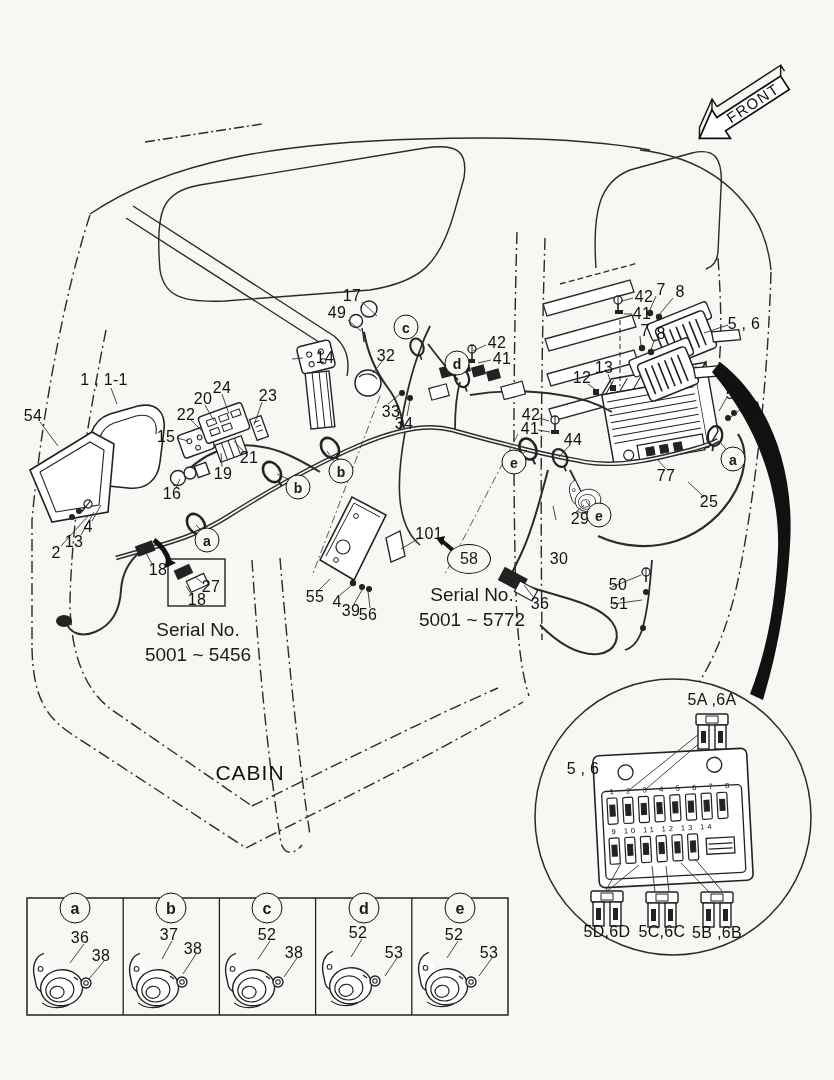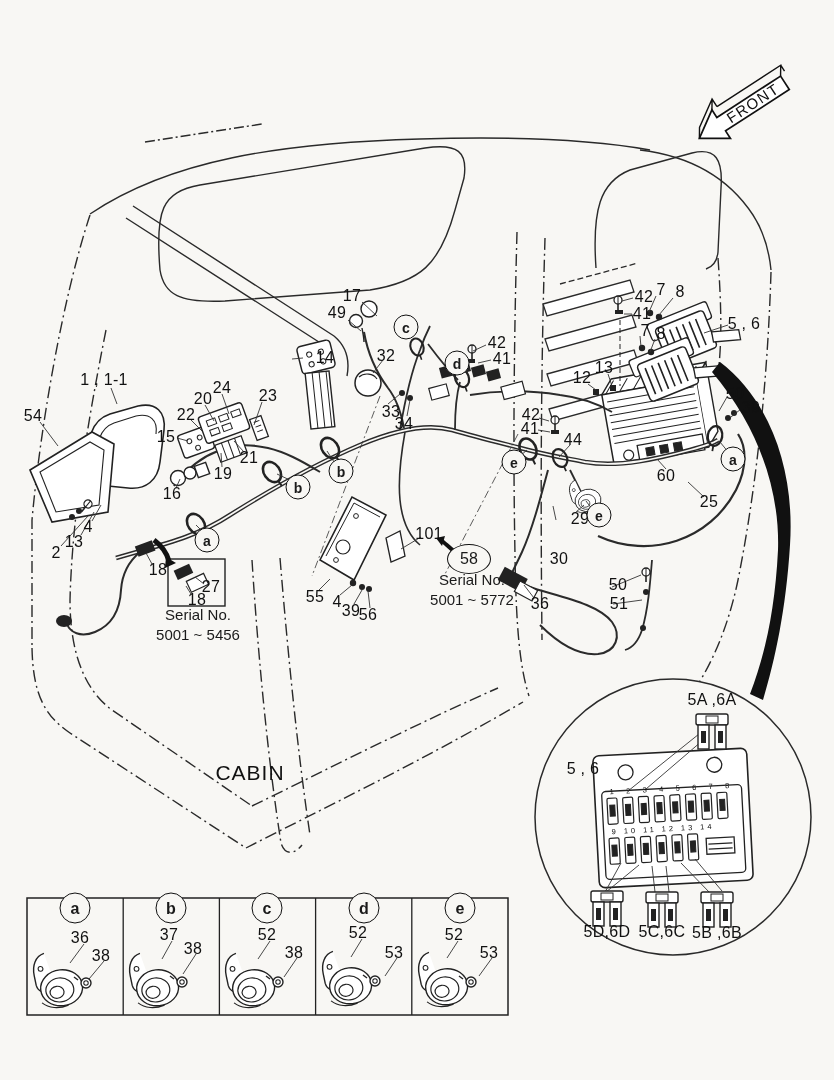--- a/index.html
+++ b/index.html
@@ -6,22 +6,22 @@
   #stage{position:relative;width:834px;height:1080px;background:#f8f7f4;overflow:hidden;
          font-family:"Liberation Sans",sans-serif;color:#1a1a1a;}
   #art{position:absolute;left:0;top:0;}
   .callout{position:absolute;transform:translate(-50%,-50%);font-size:16px;line-height:1;
            white-space:nowrap;color:#111;letter-spacing:.3px;}
   .cref{position:absolute;width:23px;height:23px;border:1.7px solid #111;border-radius:50%;
         background:#f8f7f4;display:flex;align-items:center;justify-content:center;
         font-size:14px;font-weight:bold;transform:translate(-50%,-50%);line-height:1;}
   .cref.legend{width:29px;height:29px;font-size:16px;}
   .cref.oval{width:42px;height:28px;border-radius:50%;font-weight:normal;font-size:16px;}
-  .serial-note{position:absolute;transform:translateX(-50%);text-align:center;font-size:15px;
-               line-height:1.3;white-space:nowrap;}
+  .serial-note{position:absolute;transform:translateX(-50%);text-align:center;font-size:19px;
+               line-height:1.3;white-space:nowrap;margin-top:13px;}
 </style>
 </head>
 <body>
 
 <div id="stage">
 
 <svg id="art" width="834" height="1080" viewBox="0 0 834 1080">
   <defs>
     <g id="fslot">
       <rect x="-5" y="-13" width="10" height="26" rx="1.5" fill="#fff" stroke="#222" stroke-width="1.2"></rect>
@@ -372,21 +372,21 @@
     <div class="callout" style="left: 642px; top: 314px;">41</div>
     <div class="callout" style="left: 661px; top: 290px;">7</div>
     <div class="callout" style="left: 680px; top: 292px;">8</div>
     <div class="callout" style="left: 645px; top: 331px;">7</div>
     <div class="callout" style="left: 661px; top: 334px;">8</div>
     <div class="callout" style="left: 744px; top: 324px;">5 , 6</div>
     <div class="callout" style="left: 582px; top: 378px;">12</div>
     <div class="callout" style="left: 604px; top: 368px;">13</div>
     <div class="callout" style="left: 735px; top: 394px;">50</div>
     <div class="callout" style="left: 751px; top: 408px;">39</div>
-    <div class="callout" style="left: 666px; top: 476px;">60</div>
+    <div class="callout" style="left: 666px; top: 476px;">77</div>
     <div class="callout" style="left: 709px; top: 502px;">25</div>
     <div class="callout" style="left: 531px; top: 415px;">42</div>
     <div class="callout" style="left: 530px; top: 429px;">41</div>
     <div class="callout" style="left: 573px; top: 440px;">44</div>
     <div class="callout" style="left: 559px; top: 527px; margin-top: 32px;">30</div>
     <div class="callout" style="left: 580px; top: 519px;">29</div>
     <div class="callout" style="left: 104px; top: 380px;">1 , 1-1</div>
     <div class="callout" style="left: 33px; top: 416px;">54</div>
     <div class="callout" style="left: 222px; top: 388px;">24</div>
     <div class="callout" style="left: 203px; top: 399px;">20</div>

